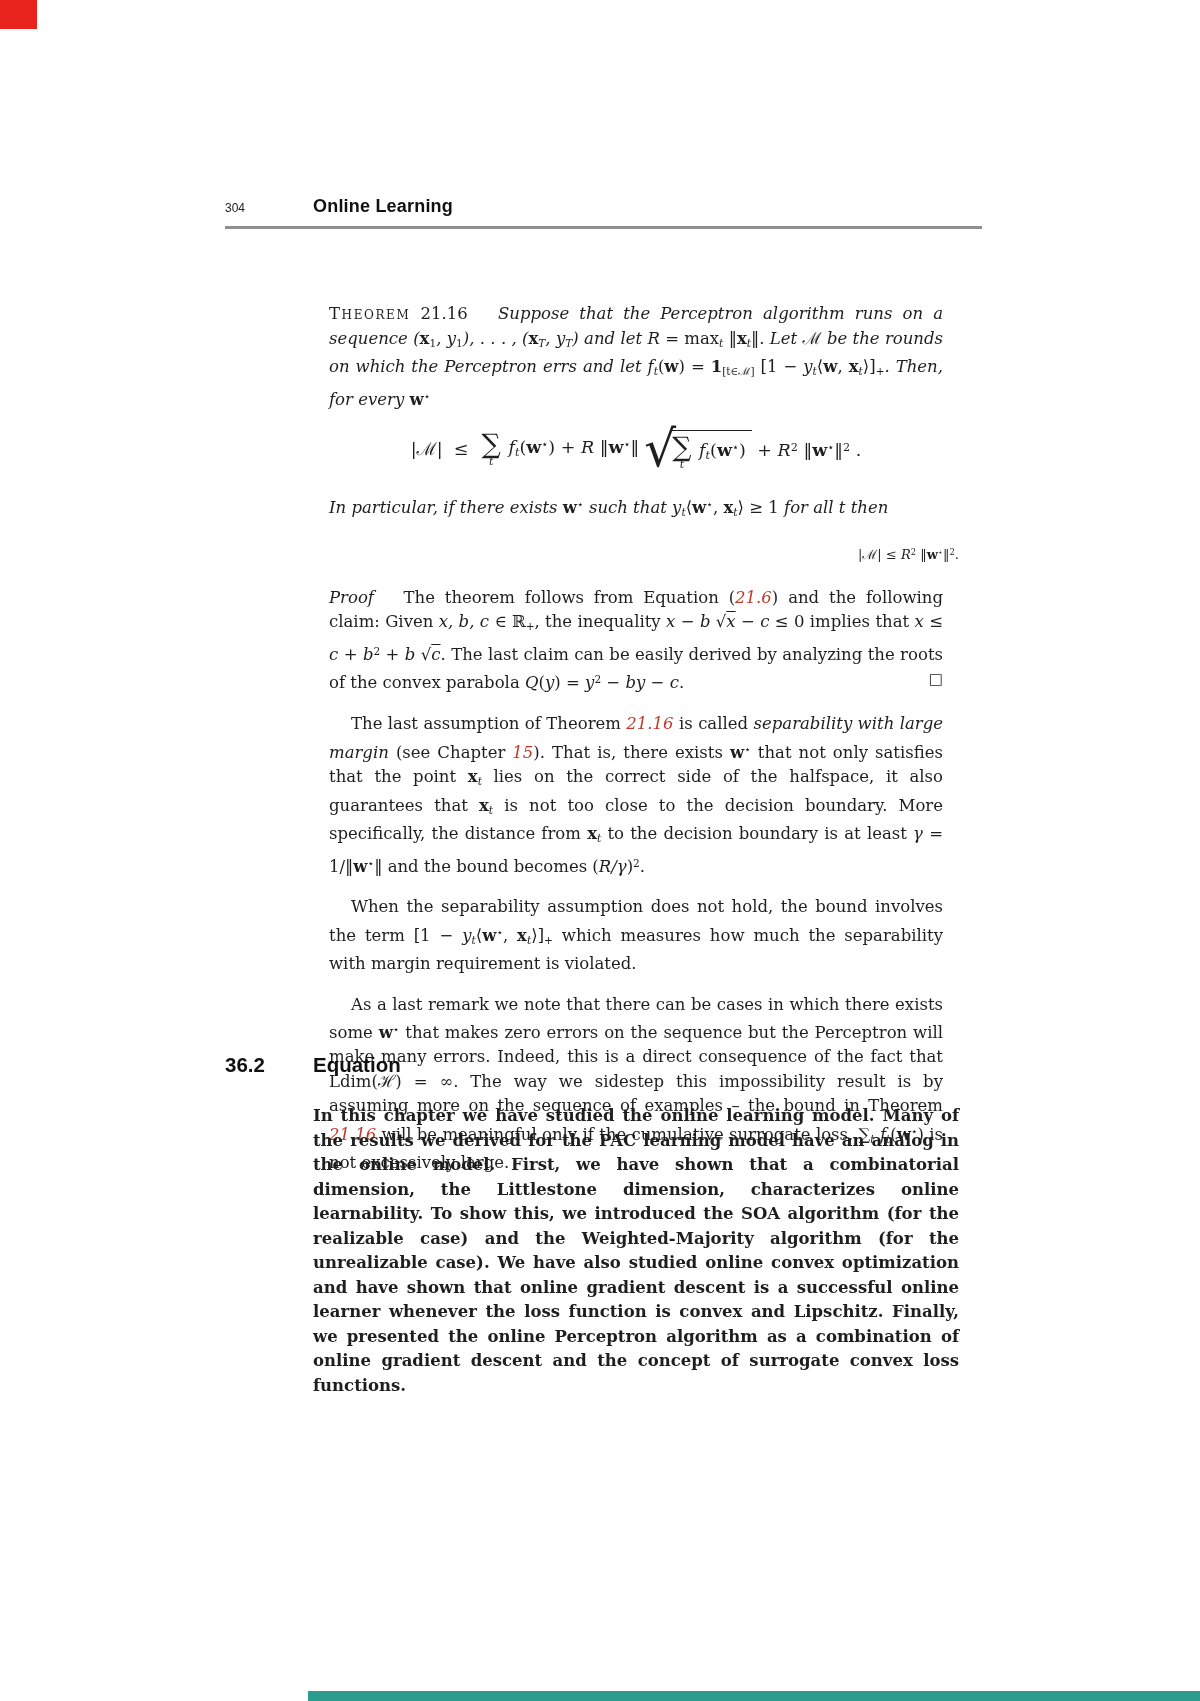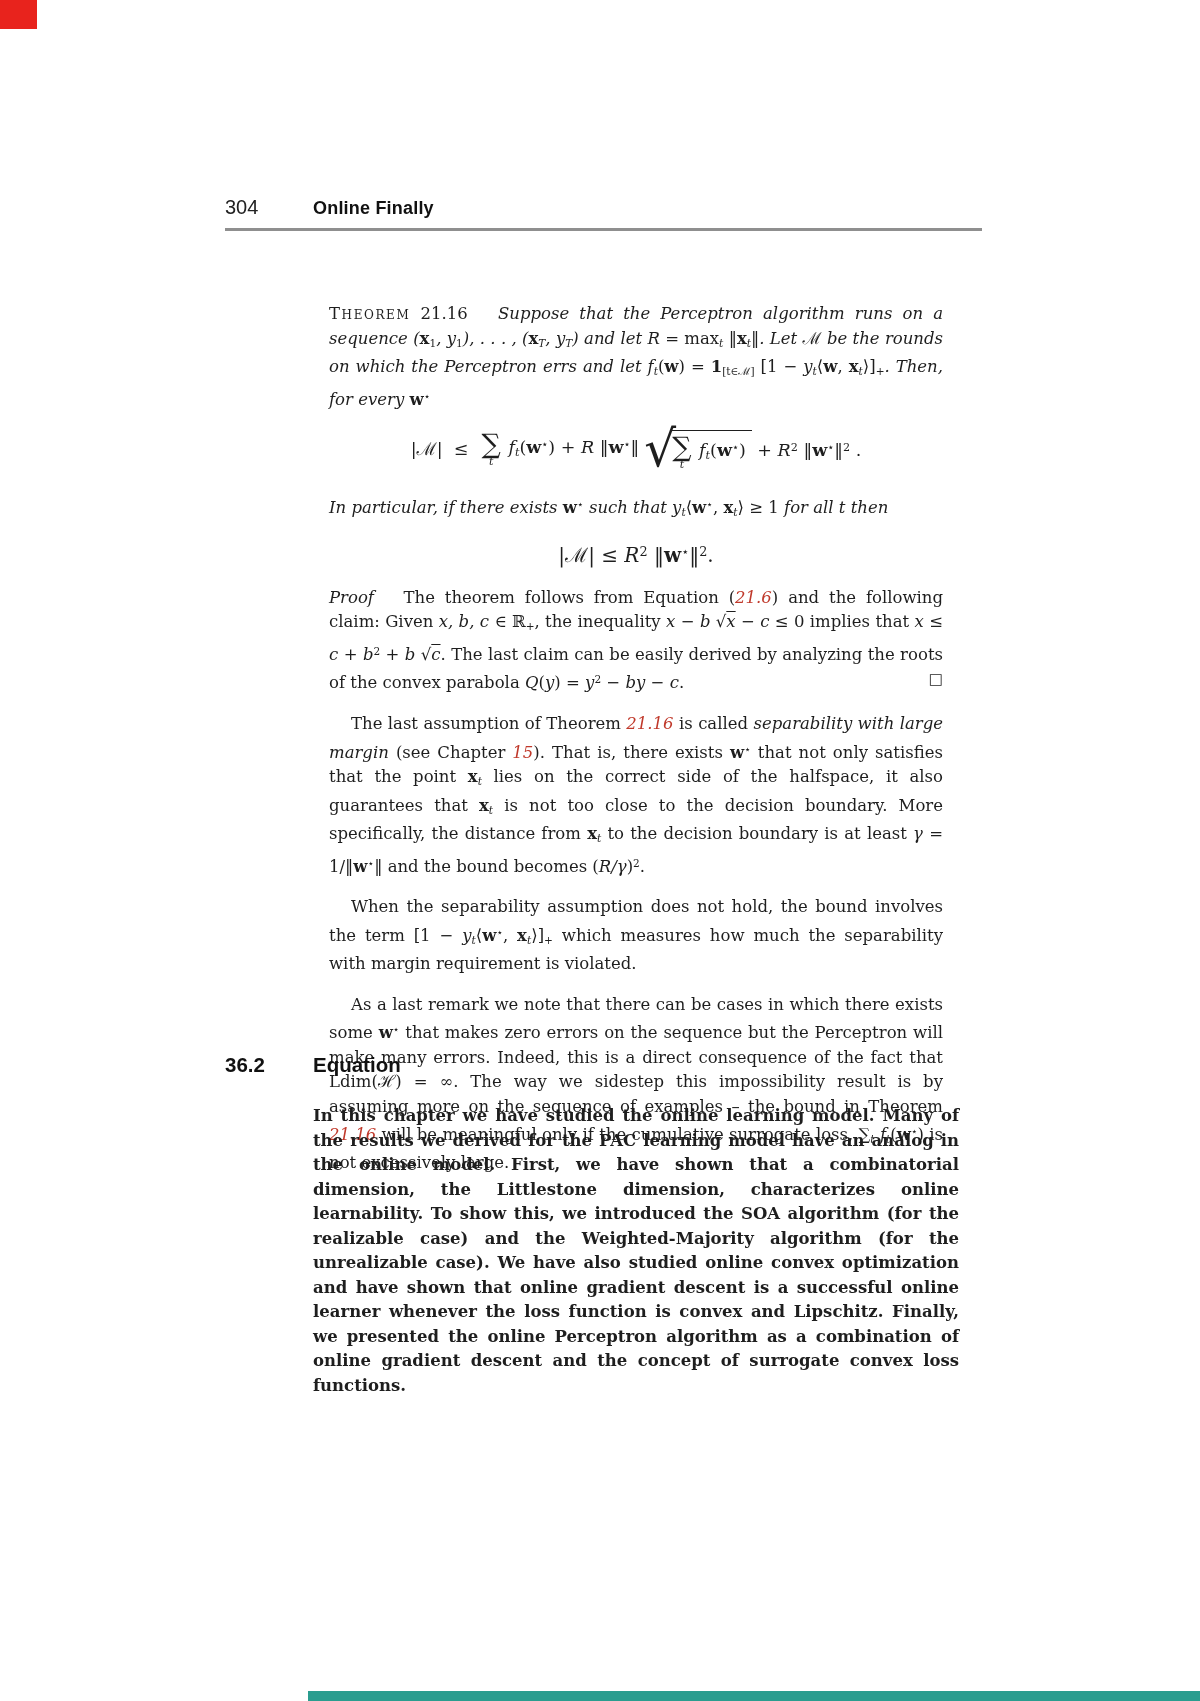--- a/index.html
+++ b/index.html
@@ -10,21 +10,21 @@
   }
   .corner { position: absolute; left: 0; top: 0; width: 37px; height: 29px; background: #e8231d; }
   .bottombar { position: absolute; left: 308px; bottom: 0; width: 892px; height: 10px; background: #2a9d8f; }
 
   .header {
     position: absolute; left: 225px; top: 196px; width: 757px;
     display: flex; align-items: baseline;
     font-family: "Liberation Sans", sans-serif;
     border-bottom: 3.5px solid #8f8f8f; padding-bottom: 9px;
   }
-  .pageno { width: 88px; font-size: 20px; color: #222; }
+  .pageno { width: 88px; font-size: 12px; color: #222; }
   .chapter { font-weight: bold; font-size: 18px; letter-spacing: 0.2px; color: #111; }
 
   .content {
     position: absolute; left: 313px; top: 286px; width: 646px;
     font-size: 16.5px; line-height: 24.5px; text-align: justify;
   }
   .content p { margin: 16px; }
   .theorem { margin-bottom: 12px; }
   .noindent { margin: 0; }
   .proof { margin-top: 4px; margin-bottom: 0; }
@@ -34,21 +34,21 @@
   .sc { font-variant: small-caps; letter-spacing: 1.6px; }
   .it { font-style: italic; }
   .bf { font-weight: bold; }
   .red { color: #c0392b; font-style: italic; }
   .sub { font-size: 64%; vertical-align: -0.3em; }
   .sup { font-size: 64%; vertical-align: 0.45em; }
   .ol { text-decoration: overline; }
   .qed { float: right; font-size: 15px; }
 
   .equation { text-align: center; margin: 14px 0 22px; }
-  .equation.eq2 { margin: 12px 0 18px; font-size: 20px; }
+  .equation.eq2 { margin: 12px 0 18px; font-size: 13px; text-align: right; }
   .eq-row { display: inline-flex; align-items: center; font-size: 17.5px; }
   .bigop { display: inline-flex; flex-direction: column; align-items: center; margin: 0 2px; }
   .bigop .op { font-size: 27px; line-height: 26px; }
   .bigop .lim { font-size: 11px; font-style: italic; line-height: 10px; }
   .sqrt { display: inline-flex; align-items: flex-end; margin-left: 5px; }
   .rad { font-size: 50px; line-height: 42px; font-family: "DejaVu Sans", sans-serif; }
   .sqrt-content { display: inline-flex; align-items: center; border-top: 1.6px solid #1e1e1e; padding: 3px 6px 0 0; margin-left: -6px; }
 
   .section-head {
     position: absolute; left: 225px; top: 1053px; display: flex;
@@ -63,21 +63,21 @@
 </style>
 </head>
 <body>
 
 <div class="page">
 
   <div class="corner"></div>
 
   <header class="header">
     <span class="pageno">304</span>
-    <span class="chapter">Online Finally</span>
+    <span class="chapter">Online Learning</span>
   </header>
 
   <div class="content">
 
     <p class="theorem"><span class="sc">Theorem</span><span> 21.16</span><span class="it">&nbsp;&nbsp;&nbsp;Suppose that the Perceptron algorithm runs on a sequence (</span><span class="bf">x</span><span class="sub">1</span><span class="it">, </span><span class="it">y</span><span class="sub">1</span><span class="it">), . . . , (</span><span class="bf">x</span><span class="sub it">T</span><span class="it">, </span><span class="it">y</span><span class="sub it">T</span><span class="it">) and let </span><span class="it">R</span><span> = max</span><span class="sub it">t</span><span> ‖</span><span class="bf">x</span><span class="sub it">t</span><span>‖</span><span class="it">. Let </span><span>ℳ</span><span class="it"> be the rounds on which the Perceptron errs and let </span><span class="it">f</span><span class="sub it">t</span><span>(</span><span class="bf">w</span><span>) = </span><span class="bf">1</span><span class="sub">[t∈ℳ]</span><span> [1 − </span><span class="it">y</span><span class="sub it">t</span><span>⟨</span><span class="bf">w</span><span>, </span><span class="bf">x</span><span class="sub it">t</span><span>⟩]</span><span class="sub">+</span><span class="it">. Then, for every </span><span class="bf">w</span><span class="sup">⋆</span></p>
 
     <div class="equation">
       <span class="eq-row">
         <span><span>|ℳ|&nbsp;&nbsp;≤&nbsp;&nbsp;</span></span>
         <span class="bigop">

